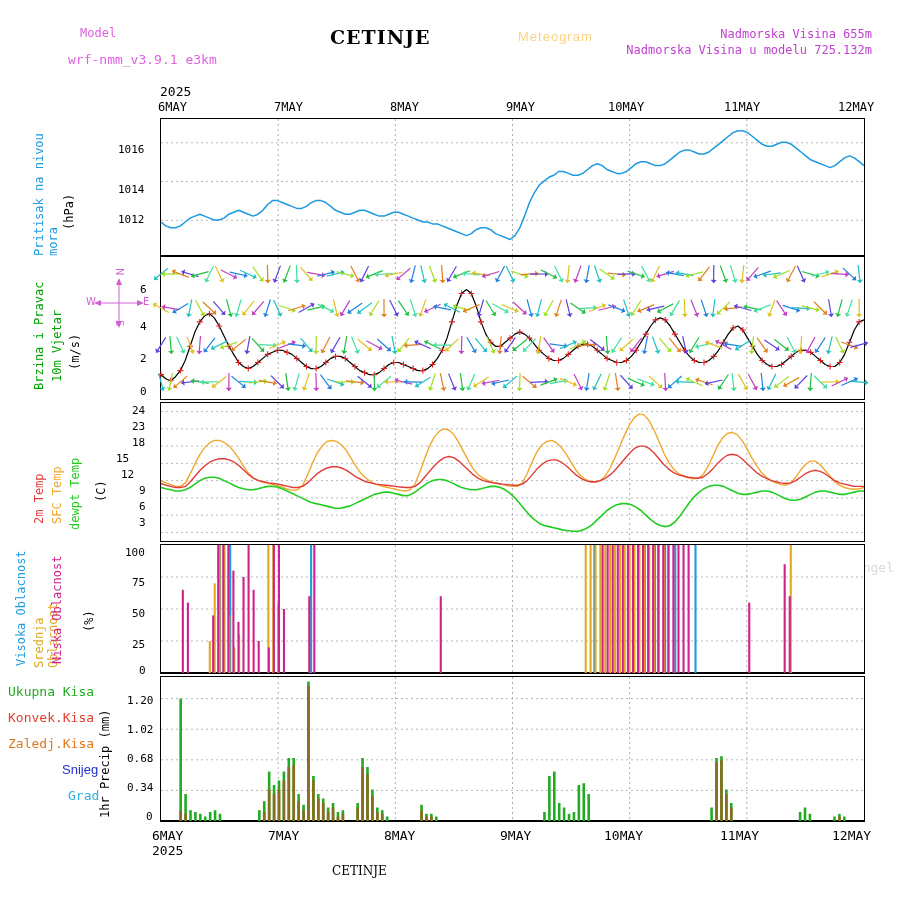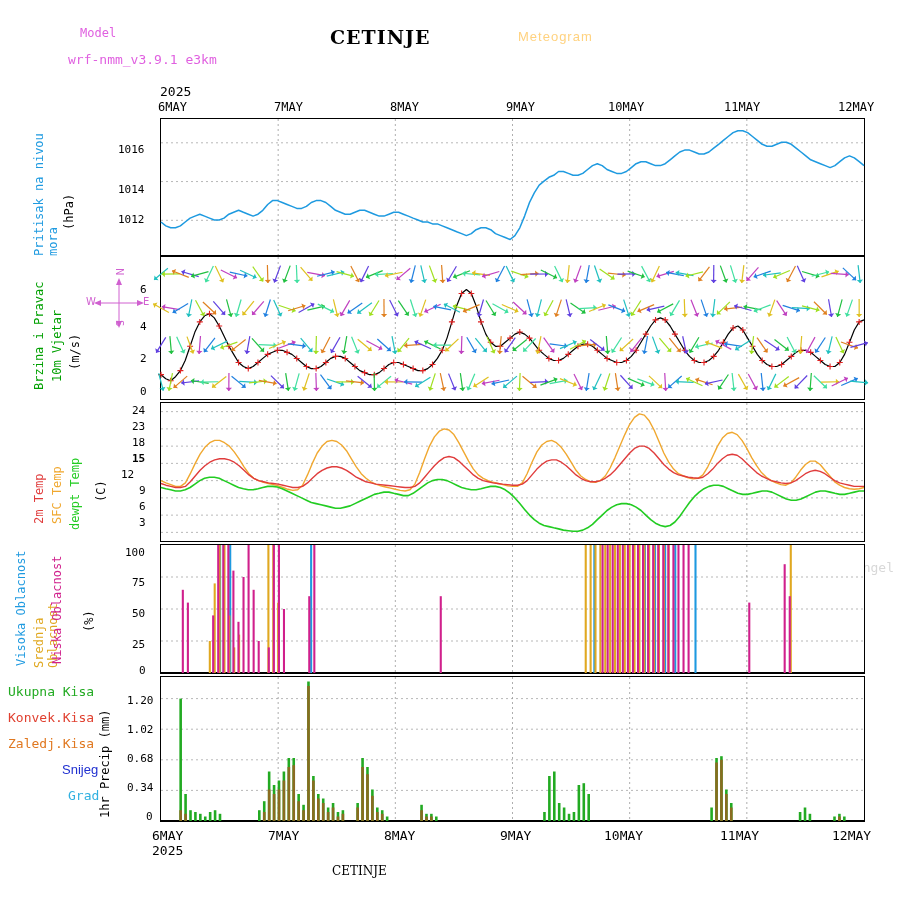--- a/index.html
+++ b/index.html
@@ -23,20 +23,22 @@
   #year-top{left:160px;top:84px;font-family:"DejaVu Sans Mono",monospace;font-size:13px;}
 </style>
 </head>
 <body>
 
 <div class="abs lbl" id="meteogram-title">Meteogram</div>
 <div class="abs lbl" id="model-label">Model</div>
 <div class="abs lbl" id="model-name">wrf-nmm_v3.9.1 e3km</div>
 <div class="abs" id="station-title">CETINJE</div>
 <div class="abs" id="meta-block">
+  <div>Nadmorska Visina 655m</div>
+  <div>Nadmorska Visina u modelu 725.132m</div>
 </div>
 <div class="abs" id="watermark">made by Angel</div>
 <div class="abs" id="bottom-caption">CETINJE</div>
 <div class="abs" id="year-top">2025</div>
 <div class="abs" id="year-bottom">2025</div>
 
 <div class="axtop" style="left:158px;top:100px;">6MAY</div>
 <div class="axtop" style="left:274px;top:100px;">7MAY</div>
 <div class="axtop" style="left:390px;top:100px;">8MAY</div>
 <div class="axtop" style="left:506px;top:100px;">9MAY</div>
@@ -781,21 +783,21 @@
       <polyline points="0.0,80.5 4.9,82.2 9.8,83.4 14.6,84.5 19.5,84.5 24.4,83.4 29.3,78.8 34.2,73.0 39.1,67.3 43.9,62.7 48.8,59.2 53.7,56.9 58.6,55.8 63.5,55.8 68.3,56.9 73.2,59.2 78.1,62.7 83.0,67.3 87.9,71.9 92.8,75.3 97.6,77.6 102.5,78.8 107.4,79.9 112.3,80.5 117.2,81.1 122.0,82.2 126.9,83.4 131.8,84.5 136.7,84.5 141.6,83.4 146.5,79.9 151.3,75.3 156.2,70.7 161.1,67.3 166.0,65.0 170.9,63.8 175.8,63.8 180.6,65.0 185.5,67.3 190.4,70.7 195.3,74.2 200.2,76.5 205.0,78.8 209.9,79.9 214.8,81.1 219.7,81.6 224.6,82.2 229.5,82.8 234.3,83.4 239.2,84.0 244.1,84.5 249.0,84.5 253.9,83.4 258.7,79.9 263.6,74.2 268.5,68.4 273.4,62.7 278.3,58.1 283.2,54.6 288.0,53.5 292.9,54.6 297.8,58.1 302.7,62.7 307.6,67.3 312.4,71.9 317.3,75.3 322.2,77.6 327.1,78.8 332.0,79.9 336.9,80.5 341.7,81.1 346.6,81.6 351.5,82.2 356.4,82.2 361.3,81.1 366.1,77.6 371.0,71.9 375.9,66.1 380.8,61.5 385.7,58.1 390.6,56.9 395.4,56.9 400.3,59.2 405.2,62.7 410.1,67.3 415.0,71.9 419.8,75.3 424.7,77.6 429.6,78.8 434.5,78.8 439.4,77.6 444.3,75.3 449.1,71.9 454.0,67.3 458.9,61.5 463.8,55.8 468.7,50.0 473.5,45.4 478.4,43.1 483.3,43.1 488.2,45.4 493.1,50.0 498.0,55.8 502.8,61.5 507.7,66.1 512.6,69.6 517.5,71.9 522.4,73.0 527.3,74.2 532.1,74.8 537.0,75.3 541.9,74.2 546.8,70.7 551.7,66.1 556.5,60.4 561.4,55.8 566.3,52.3 571.2,51.2 576.1,52.3 581.0,55.8 585.8,60.4 590.7,65.0 595.6,69.6 600.5,73.0 605.4,75.3 610.2,77.6 615.1,78.8 620.0,79.9 624.9,80.5 629.8,79.9 634.7,77.6 639.5,74.2 644.4,70.7 649.3,68.4 654.2,67.3 659.1,68.4 663.9,70.7 668.8,74.2 673.7,77.6 678.6,79.9 683.5,81.1 688.4,82.2 693.2,83.4 698.1,83.4 703.0,83.4" fill="none" stroke="#e03c3c" stroke-width="1.4" stroke-linejoin="round"></polyline>
     </svg>
 </div>
 <div class="ylab vert" style="left:32px;top:428px;height:96px;color:#e03c3c;">2m Temp</div>
 <div class="ylab vert" style="left:50px;top:428px;height:96px;color:#f0a830;">SFC Temp</div>
 <div class="ylab vert" style="left:68px;top:424px;height:106px;color:#22cc22;">dewpt Temp</div>
 <div class="ylab vert" style="left:94px;top:452px;height:50px;color:#000;">(C)</div>
 <div class="tick" style="left:132px;top:404px;">24</div>
 <div class="tick" style="left:132px;top:420px;">23</div>
 <div class="tick" style="left:132px;top:436px;">18</div>
-<div class="tick" style="left:132px;top:452px;font-weight:bold;">15</div>
+<div class="tick" style="left:116px;top:452px;">15</div>
 <div class="tick" style="left:121px;top:468px;">12</div>
 <div class="tick" style="left:139px;top:484px;">9</div>
 <div class="tick" style="left:139px;top:500px;">6</div>
 <div class="tick" style="left:139px;top:516px;">3</div>
 
 <div class="plot" id="p-clouds" style="left:160px;top:544px;width:705px;height:130px;">
   <svg id="svg-clouds" width="703" height="128" viewBox="0 0 703 128" preserveAspectRatio="none">
       <line x1="117.16666666666667" y1="0" x2="117.16666666666667" y2="128" stroke="#999" stroke-width="0.8" stroke-dasharray="2,3"></line>
       <line x1="234.33333333333334" y1="0" x2="234.33333333333334" y2="128" stroke="#999" stroke-width="0.8" stroke-dasharray="2,3"></line>
       <line x1="351.5" y1="0" x2="351.5" y2="128" stroke="#999" stroke-width="0.8" stroke-dasharray="2,3"></line>

